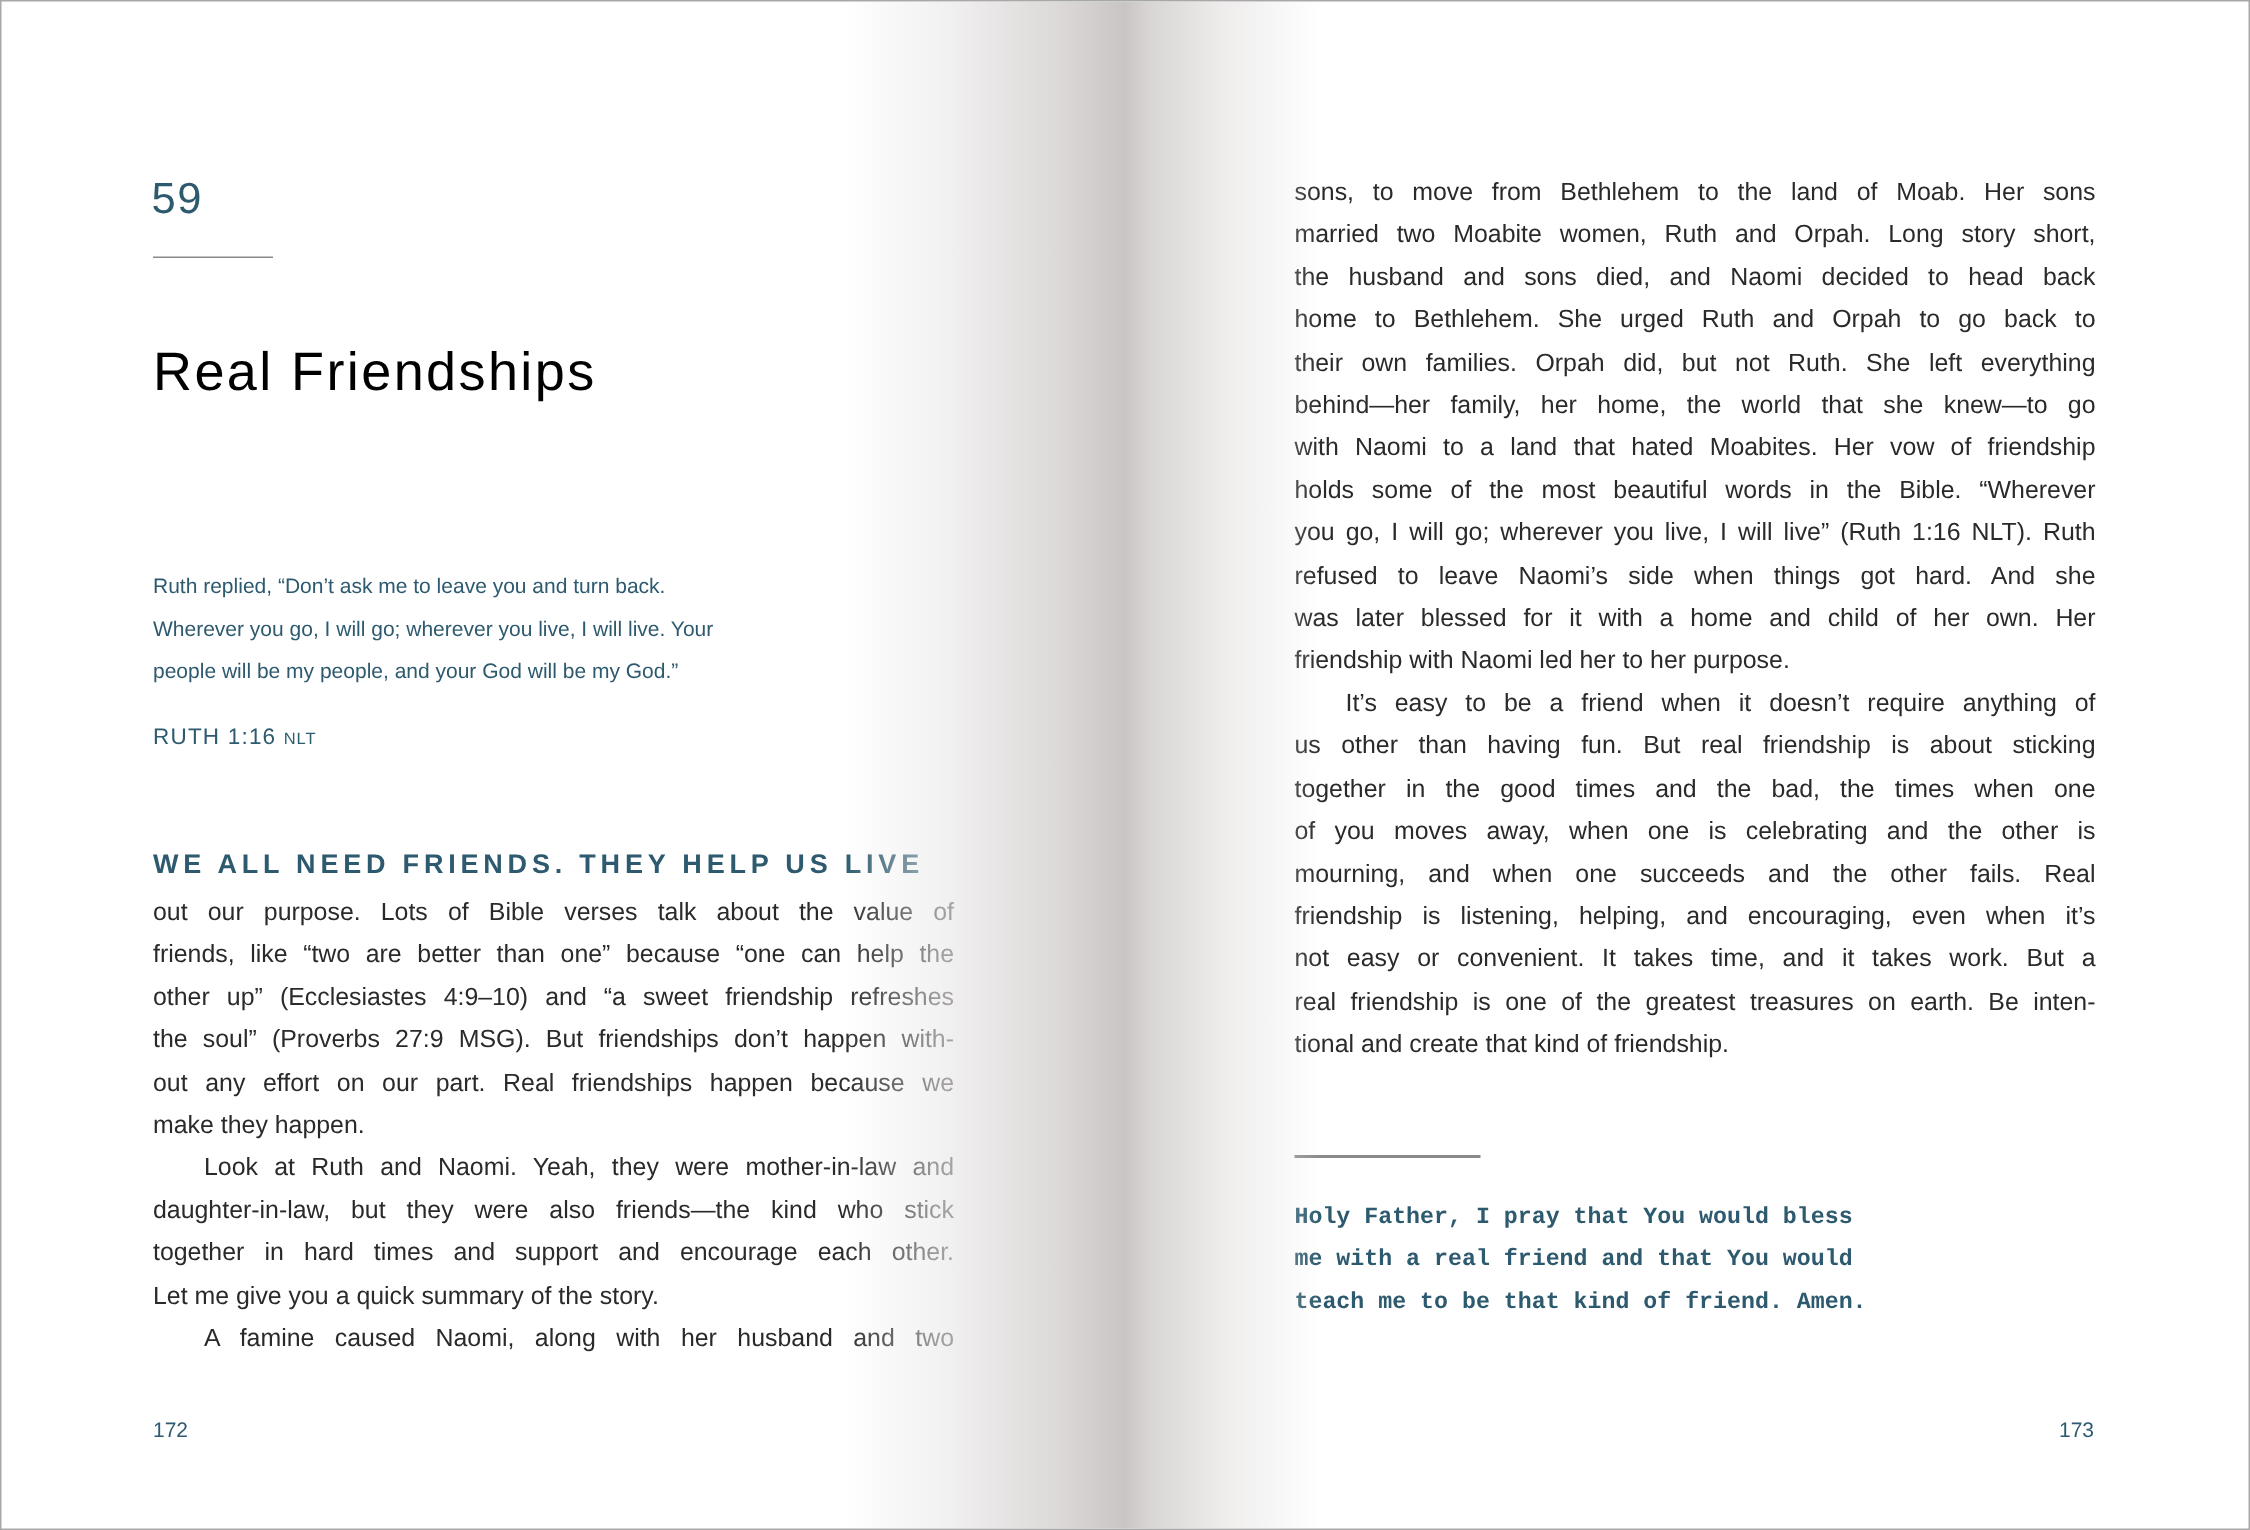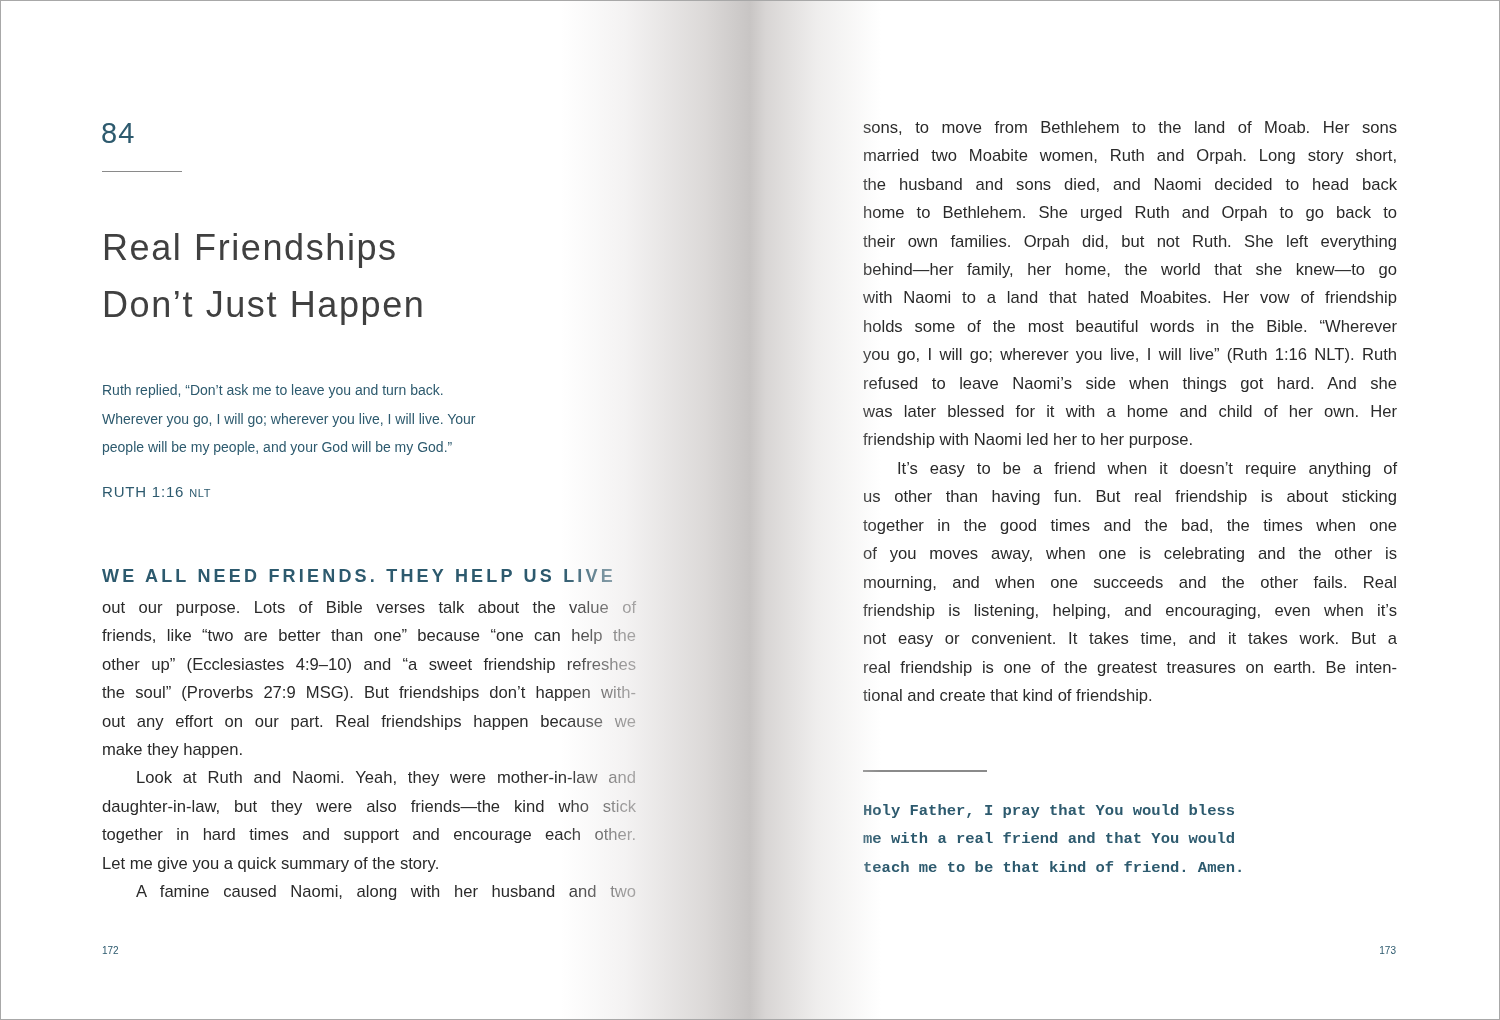--- a/index.html
+++ b/index.html
@@ -34,21 +34,21 @@
   .chapter-num {
     position: absolute; left: 100px; top: 116px;
     font-size: 29px; color: #2d5a6e; letter-spacing: 1px;
   }
   .chapter-rule {
     position: absolute; left: 101px; top: 170px; width: 80px; height: 1px;
     background: #8a8a8a;
   }
   .title {
     position: absolute; left: 101px; top: 218px;
-    font-size: 36px; line-height: 57px; color: #404040;
+    font-size: 36px; line-height: 57px; color: #000000;
     letter-spacing: 1.6px; font-weight: normal; margin: 0;
   }
   .epigraph {
     position: absolute; left: 101px; top: 375px; width: 540px;
     font-size: 14px; line-height: 28.5px; color: #2d5a6e;
   }
   .epigraph-ref {
     position: absolute; left: 101px; top: 482px;
     font-size: 15px; color: #2d5a6e; letter-spacing: 0.8px;
   }
@@ -75,37 +75,36 @@
   .prayer-rule {
     position: absolute; left: 112px; top: 769px; width: 124px; height: 2px;
     background: #8a8a8a;
   }
   .prayer {
     position: absolute; left: 112px; top: 796px;
     font-family: "Liberation Mono", monospace; font-weight: bold;
     font-size: 15.5px; line-height: 28.3px; color: #2d5a6e;
   }
   .folio {
-    position: absolute; top: 944px; font-size: 10px; color: #2d5a6e;
+    position: absolute; top: 944px; font-size: 14px; color: #2d5a6e;
   }
   .folio-left { left: 101px; }
   .folio-right { right: 105px; }
 </style>
 </head>
 <body>
 
 <div class="spread">
 
   <div class="page page-left">
-    <div class="chapter-num">84</div>
+    <div class="chapter-num">59</div>
     <div class="chapter-rule"></div>
 
     <h1 class="title">
       <span style="display:block">Real Friendships</span>
-      <span style="display:block">Don’t Just Happen</span>
     </h1>
 
     <div class="epigraph">
       <span style="display:block">Ruth replied, “Don’t ask me to leave you and turn back.</span>
       <span style="display:block">Wherever you go, I will go; wherever you live, I will live. Your</span>
       <span style="display:block">people will be my people, and your God will be my God.”</span>
     </div>
     <div class="epigraph-ref">
       <span>RUTH 1:16</span>
       <span class="sc">NLT</span>

